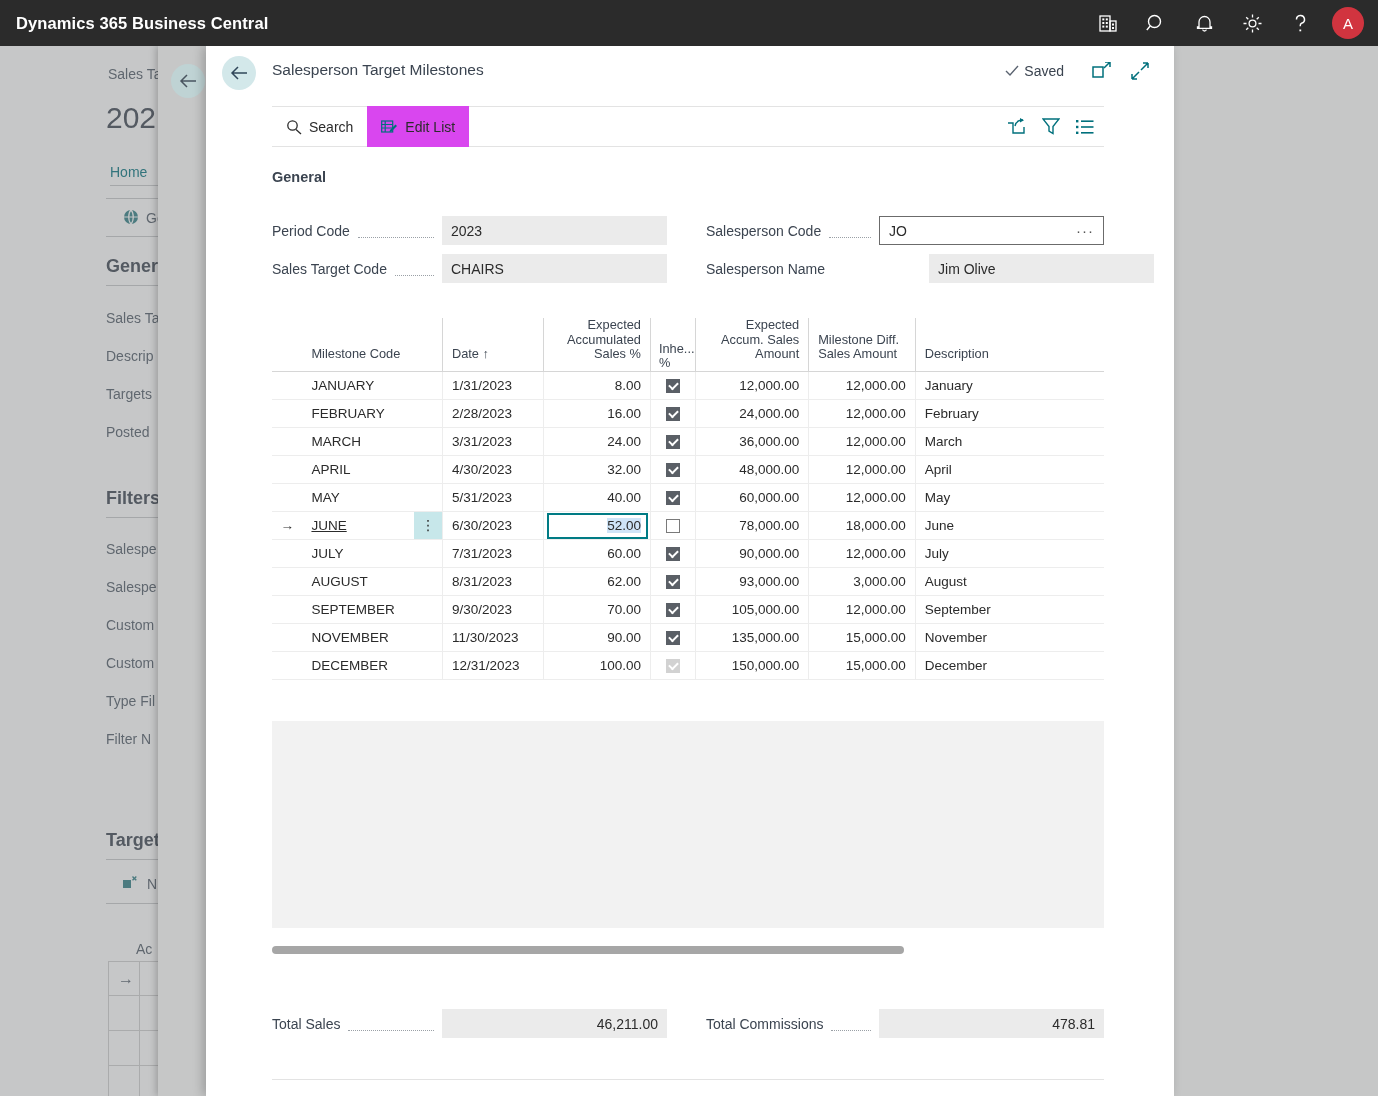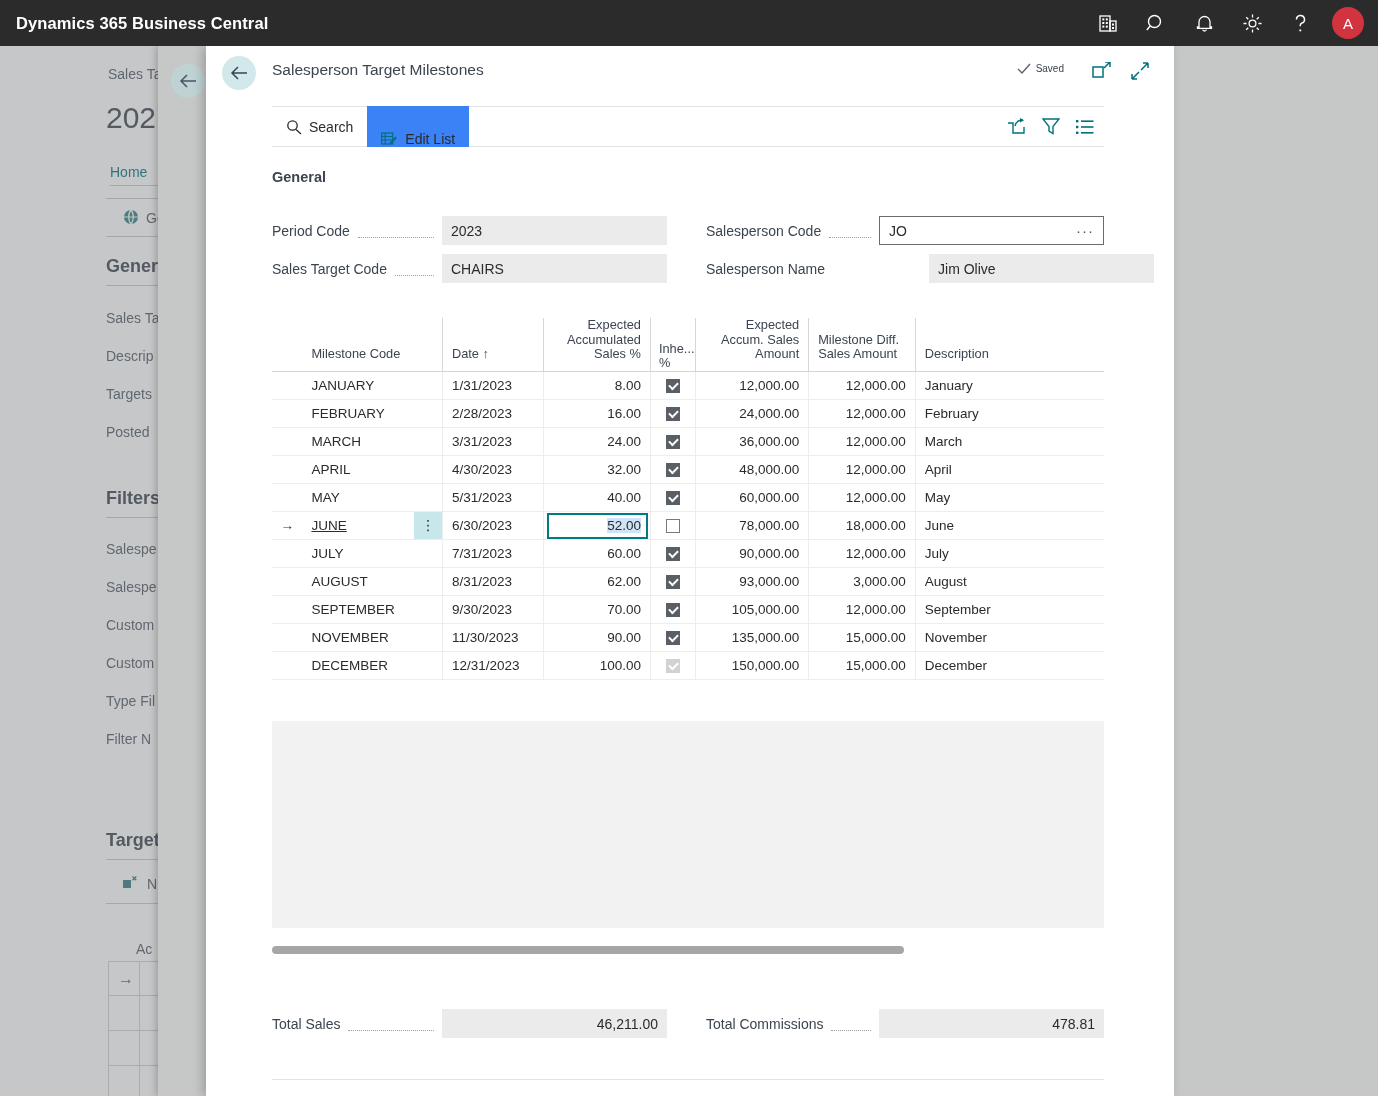--- a/index.html
+++ b/index.html
@@ -72,34 +72,34 @@
     box-shadow: -3px 0 10px rgba(0,0,0,0.22);
   }
   .fg-head { position: relative; height: 54px; }
   .fg-back { position: absolute; left: 16px; top: 10px; }
   .fg-title {
     position: absolute; left: 66px; top: 15px;
     font-size: 15.5px; color: #3b4450;
   }
   .fg-saved {
     position: absolute; right: 110px; top: 17px;
-    font-size: 10px; color: #3b4450; display: flex; align-items: flex-start; gap: 5px;
+    font-size: 14px; color: #3b4450; display: flex; align-items: center; gap: 5px;
   }
   .fg-icobtn { position: absolute; top: 16px; color:#00707c; }
 
   .cmdbar {
     position: absolute; left: 66px; top: 60px; width: 832px; height: 41px;
     border-top: 1px solid #e3e3e3; border-bottom: 1px solid #e3e3e3;
     display: flex; align-items: center;
   }
   .cmd {
     height: 41px; padding: 0 14px; display: flex; align-items: center; gap: 7px;
     font-size: 14px; color: #2b2b2b; cursor: default;
   }
-  .cmd.active { background: #3b82f6; align-items: flex-end; }
+  .cmd.active { background: #d946ef; }
   .cmd svg { display:block; }
   .cmdbar-right { margin-left: auto; display: flex; align-items: center; gap: 16px; padding-right: 10px; }
   .cmdbar-right span { color: #00707c; display:flex; }
 
   .section-title {
     position: absolute; left: 66px; top: 123px;
     font-size: 14.5px; font-weight: bold; color: #3b4450;
   }
 
   

